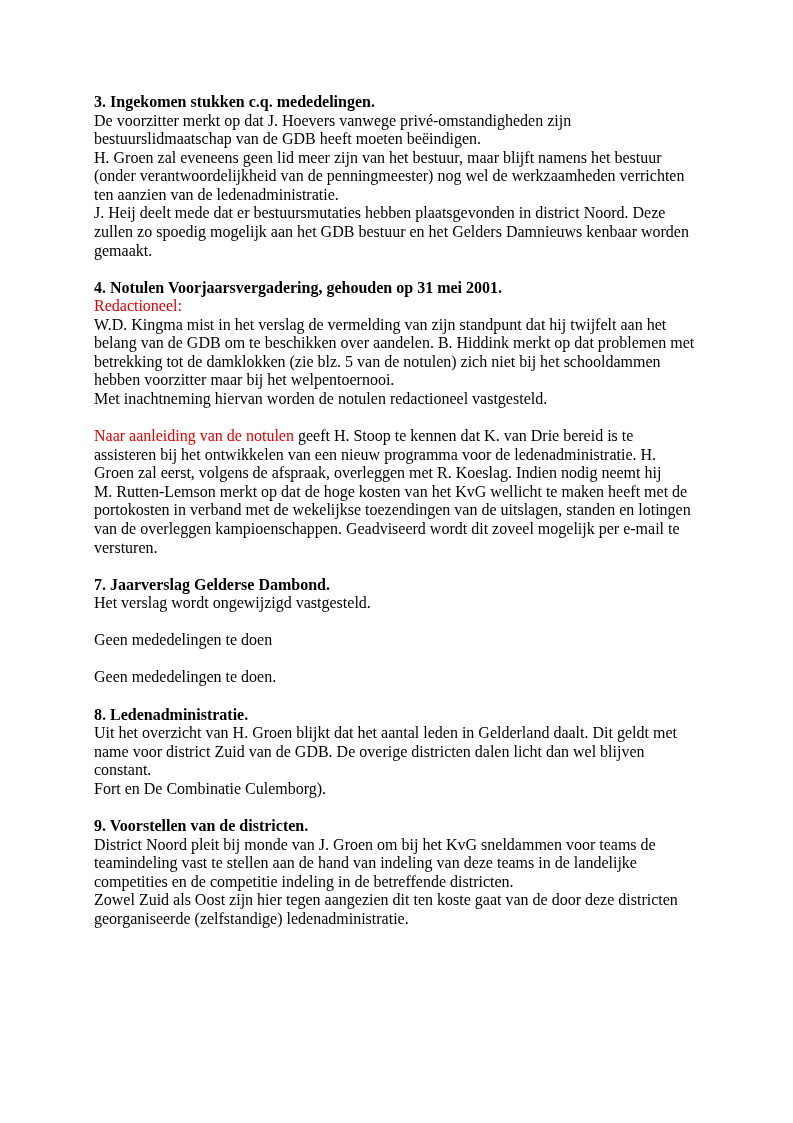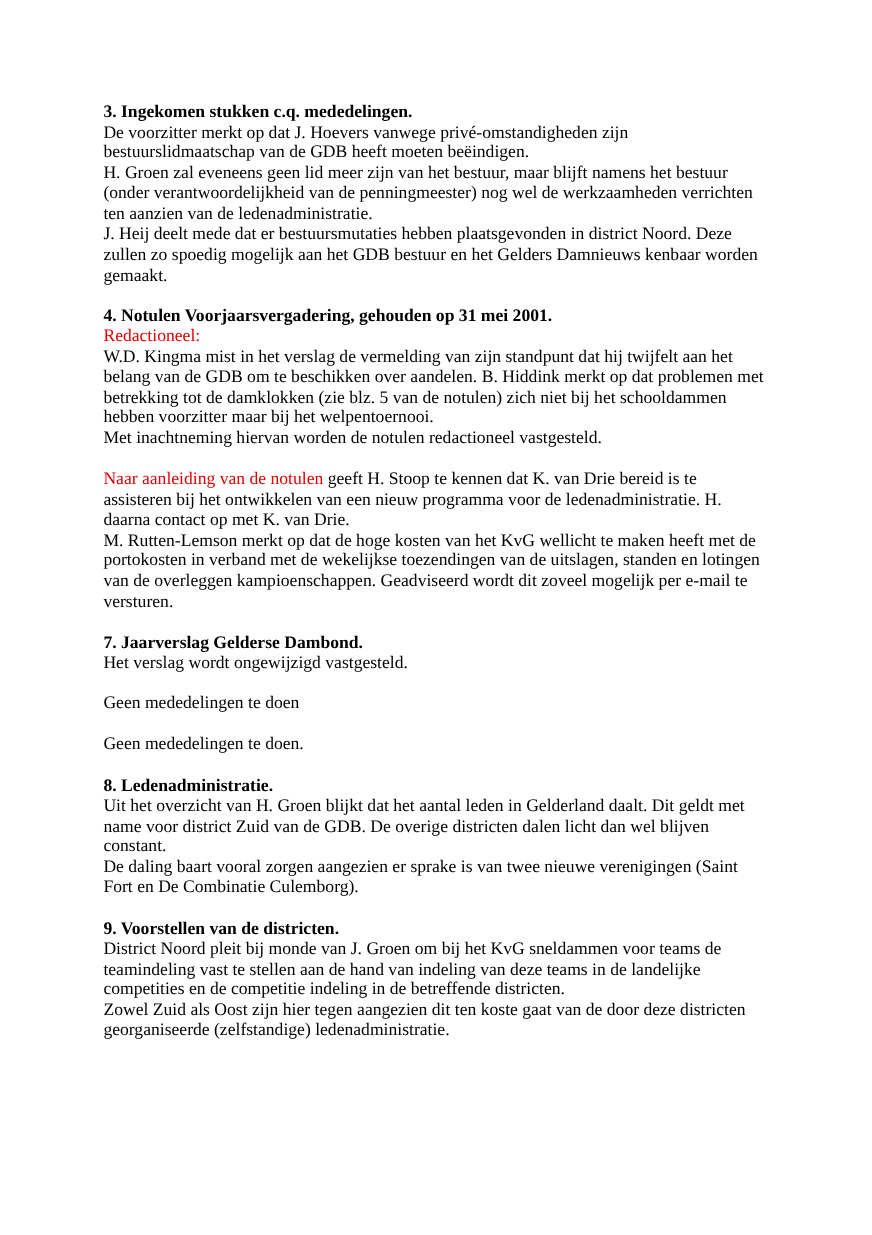--- a/index.html
+++ b/index.html
@@ -45,38 +45,37 @@
       <div class="line heading"><span class="">4. Notulen Voorjaarsvergadering, gehouden op 31 mei 2001.</span></div>
       <div class="line"><span class="red">Redactioneel:</span></div>
       <div class="line"><span class="">W.D. Kingma mist in het verslag de vermelding van zijn standpunt dat hij twijfelt aan het</span></div>
       <div class="line"><span class="">belang van de GDB om te beschikken over aandelen. B. Hiddink merkt op dat problemen met</span></div>
       <div class="line"><span class="">betrekking tot de damklokken (zie blz. 5 van de notulen) zich niet bij het schooldammen</span></div>
       <div class="line"><span class="">hebben voorzitter maar bij het welpentoernooi.</span></div>
       <div class="line"><span class="">Met inachtneming hiervan worden de notulen redactioneel vastgesteld.</span></div>
       <div class="line blank">&nbsp;</div>
       <div class="line"><span class="red">Naar aanleiding van de notulen</span><span class=""> geeft H. Stoop te kennen dat K. van Drie bereid is te</span></div>
       <div class="line"><span class="">assisteren bij het ontwikkelen van een nieuw programma voor de ledenadministratie. H.</span></div>
-      <div class="line"><span class="">daarna contact op met K. van Drie.</span></div>
+      <div class="line"><span class="">Groen zal eerst, volgens de afspraak, overleggen met R. Koeslag. Indien nodig neemt hij</span></div>
       <div class="line"><span class="">M. Rutten-Lemson merkt op dat de hoge kosten van het KvG wellicht te maken heeft met de</span></div>
       <div class="line"><span class="">portokosten in verband met de wekelijkse toezendingen van de uitslagen, standen en lotingen</span></div>
       <div class="line"><span class="">van de overleggen kampioenschappen. Geadviseerd wordt dit zoveel mogelijk per e-mail te</span></div>
       <div class="line"><span class="">versturen.</span></div>
       <div class="line blank">&nbsp;</div>
       <div class="line heading"><span class="">7. Jaarverslag Gelderse Dambond.</span></div>
       <div class="line"><span class="">Het verslag wordt ongewijzigd vastgesteld.</span></div>
       <div class="line blank">&nbsp;</div>
       <div class="line"><span class="">Geen mededelingen te doen</span></div>
       <div class="line blank">&nbsp;</div>
       <div class="line"><span class="">Geen mededelingen te doen.</span></div>
       <div class="line blank">&nbsp;</div>
       <div class="line heading"><span class="">8. Ledenadministratie.</span></div>
       <div class="line"><span class="">Uit het overzicht van H. Groen blijkt dat het aantal leden in Gelderland daalt. Dit geldt met</span></div>
       <div class="line"><span class="">name voor district Zuid van de GDB. De overige districten dalen licht dan wel blijven</span></div>
       <div class="line"><span class="">constant.</span></div>
-      <div class="line"><span class="">De daling baart vooral zorgen aangezien er sprake is van twee nieuwe verenigingen (Saint</span></div>
       <div class="line"><span class="">Fort en De Combinatie Culemborg).</span></div>
       <div class="line blank">&nbsp;</div>
       <div class="line heading"><span class="">9. Voorstellen van de districten.</span></div>
       <div class="line"><span class="">District Noord pleit bij monde van J. Groen om bij het KvG sneldammen voor teams de</span></div>
       <div class="line"><span class="">teamindeling vast te stellen aan de hand van indeling van deze teams in de landelijke</span></div>
       <div class="line"><span class="">competities en de competitie indeling in de betreffende districten.</span></div>
       <div class="line"><span class="">Zowel Zuid als Oost zijn hier tegen aangezien dit ten koste gaat van de door deze districten</span></div>
       <div class="line"><span class="">georganiseerde (zelfstandige) ledenadministratie.</span></div>
     </div>
 </div>

